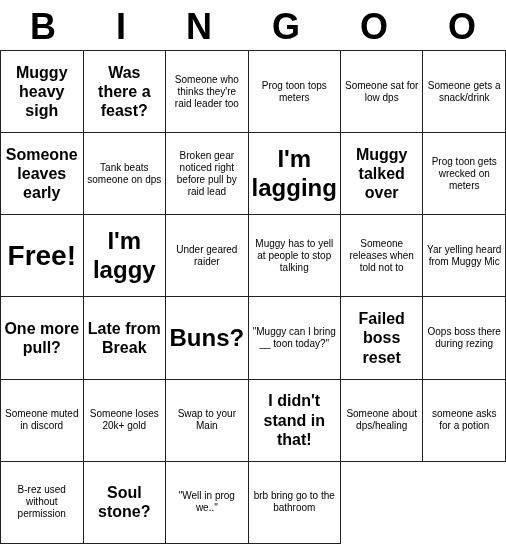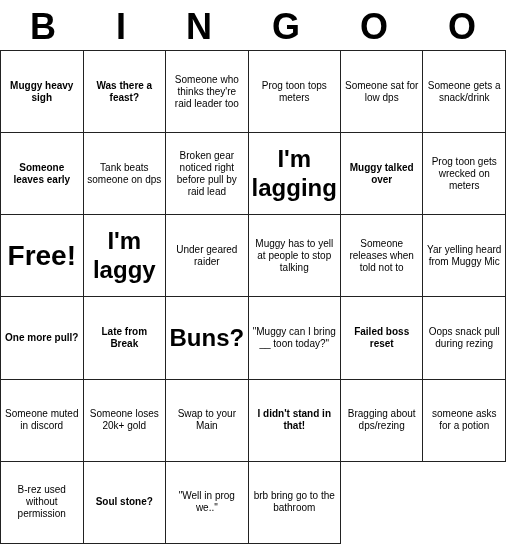--- a/index.html
+++ b/index.html
@@ -41,21 +41,21 @@
       padding: 2px 3px;
       font-size: 10px;
       line-height: 1.2;
       min-height: 75px;
     }
     .cell.large-text {
       font-size: 24px;
       font-weight: bold;
     }
     .cell.medium-text {
-      font-size: 10px;
+      font-size: 16px;
       font-weight: bold;
     }
     .cell.free {
       font-size: 28px;
       font-weight: bold;
     }
   </style>
 </head>
 <body>
 
@@ -84,24 +84,24 @@
     <div class="cell large-text">I'm laggy</div>
     <div class="cell ">Under geared raider</div>
     <div class="cell ">Muggy has to yell at people to stop talking</div>
     <div class="cell ">Someone releases when told not to</div>
     <div class="cell ">Yar yelling heard from Muggy Mic</div>
     <div class="cell medium-text">One more pull?</div>
     <div class="cell medium-text">Late from Break</div>
     <div class="cell large-text">Buns?</div>
     <div class="cell ">"Muggy can I bring __ toon today?"</div>
     <div class="cell medium-text">Failed boss reset</div>
-    <div class="cell ">Oops snack pull during rezing</div>
+    <div class="cell ">Oops boss there during rezing</div>
     <div class="cell ">Someone muted in discord</div>
     <div class="cell ">Someone loses 20k+ gold</div>
     <div class="cell ">Swap to your Main</div>
     <div class="cell medium-text">I didn't stand in that!</div>
-    <div class="cell ">Bragging about dps/rezing</div>
+    <div class="cell ">Someone about dps/healing</div>
     <div class="cell ">someone asks for a potion</div>
     <div class="cell ">B-rez used without permission</div>
     <div class="cell medium-text">Soul stone?</div>
     <div class="cell ">"Well in prog we.."</div>
     <div class="cell ">brb bring go to the bathroom</div>
   </div>
 
 </body></html>

